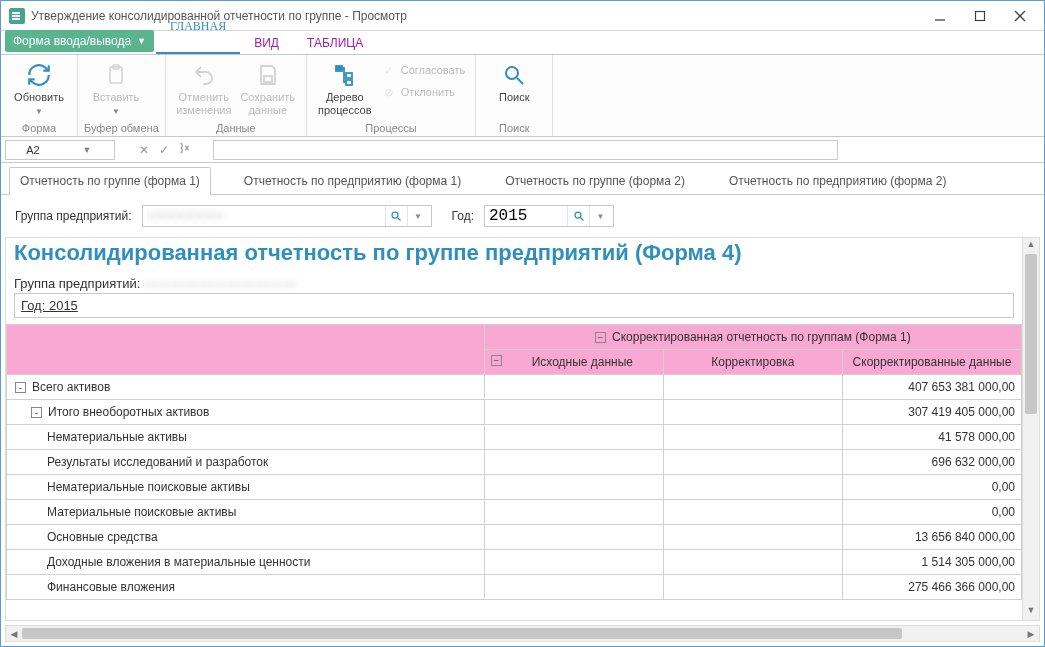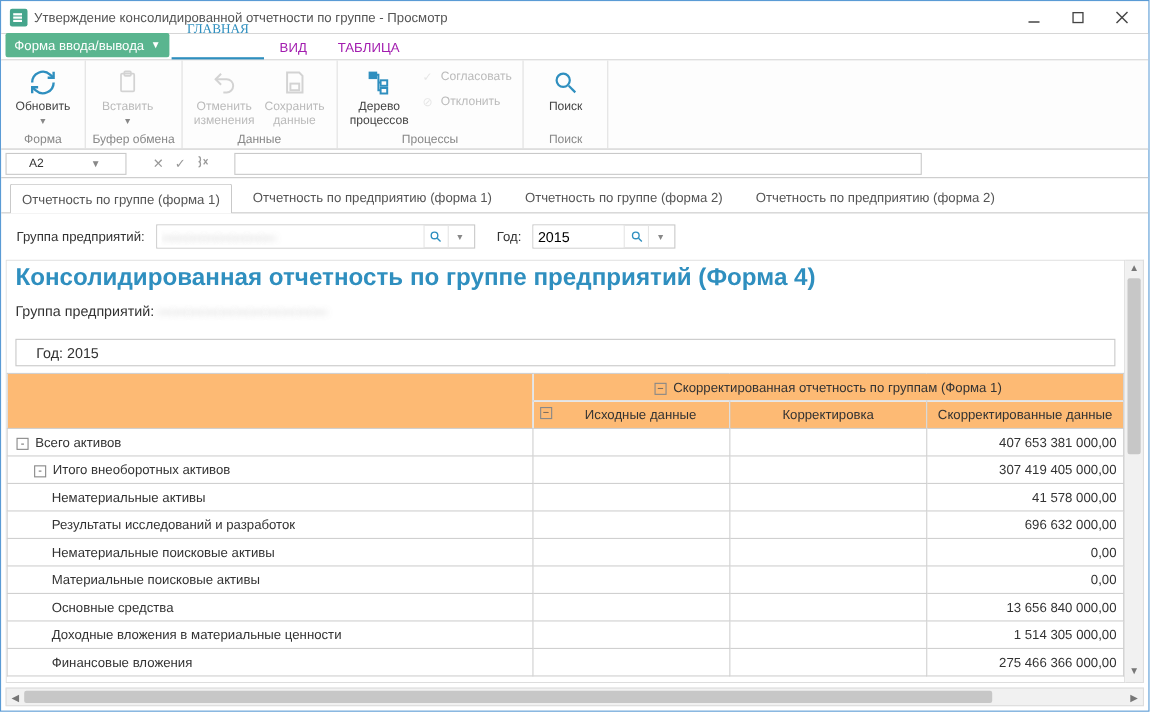--- a/index.html
+++ b/index.html
@@ -40,53 +40,53 @@
 .formulabar { height: 26px; display: flex; align-items: center; border-bottom: 1px solid #c9c9c9; padding: 0 4px; gap: 20px; }
 .formulabar .cellname { width: 110px; height: 20px; border: 1px solid #c9c9c9; display: flex; align-items: center; background: #fff; }
 .formulabar .cellname span { flex: 1; text-align: center; font-size: 11px; }
 .formulabar .cellname .dd { width: 14px; text-align: center; color: #888; font-size: 9px; }
 .formulabar .fx-btns { display: flex; align-items: center; gap: 2px; color: #999; }
 .formulabar .fx-btns span { width: 18px; text-align: center; cursor: pointer; }
 .formulabar .finput { flex: 1; max-width: 625px; height: 20px; border: 1px solid #c9c9c9; padding: 0 4px; font-size: 11px; }
 
 
 .content { flex: 1; display: flex; flex-direction: column; overflow: hidden; }
-.sheet-tabs { display: flex; border-bottom: 1px solid #c9c9c9; padding: 4px 8px 0 8px; gap: 8px; align-items: center; }
+.sheet-tabs { display: flex; border-bottom: 1px solid #c9c9c9; padding: 4px 8px 0 8px; gap: 22px; }
 .sheet-tabs .stab { padding: 6px 10px; font-size: 12px; color: #555; border: 1px solid transparent; border-bottom: none; cursor: pointer; }
 .sheet-tabs .stab.active { border-color: #c9c9c9; background: #fff; border-radius: 2px 2px 0 0; margin-bottom: -1px; }
 
 .filters { display: flex; align-items: center; gap: 10px; padding: 10px 14px; }
 .filters .flabel { font-size: 12px; }
 .lookup { display: flex; align-items: center; border: 1px solid #c9c9c9; height: 22px; background: #fff; }
-.lookup input { border: none; outline: none; height: 100%; padding: 0 4px; font-size: 13px; }
+.lookup input { border: none; outline: none; height: 100%; padding: 0 4px; font-size: 16px; font-family: Liberation Mono, monospace; }
 .lookup .lk-btn { width: 22px; height: 20px; display: flex; align-items: center; justify-content: center; border-left: 1px solid #e5e5e5; color: #2f8fbf; font-size: 11px; cursor: pointer; }
 .lookup .lk-btn.dd { color: #888; font-size: 8px; }
 .lookup.blurred input { color: transparent; text-shadow: 0 0 6px rgba(120,120,120,0.7); }
 
 .scrollwrap { flex: 1; display: flex; overflow: hidden; margin: 0 4px 4px 4px; }
 .mainpane { flex: 1; overflow: hidden; position: relative; border: 1px solid #ddd; }
 .mainpane-inner { position: absolute; inset: 0; overflow: hidden; }
 .vscroll { width: 17px; background: #f1f1f1; border: 1px solid #ddd; border-left: none; position: relative; }
 .vscroll .thumb { position: absolute; left: 2px; right: 2px; top: 16px; height: 160px; background: #c7c7c7; border-radius: 2px; }
 .vscroll .arrow { position: absolute; left: 0; right: 0; height: 14px; text-align: center; font-size: 9px; color: #777; cursor: pointer; }
 .vscroll .arrow.top { top: 1px; } .vscroll .arrow.bot { bottom: 1px; }
 
 .hscroll { height: 17px; margin: 0 4px 4px 4px; background: #f1f1f1; border: 1px solid #ddd; position: relative; }
 .hscroll .thumb { position: absolute; top: 2px; bottom: 2px; left: 16px; width: 880px; background: #c7c7c7; border-radius: 2px; }
 .hscroll .arrow { position: absolute; top: 0; bottom: 0; width: 14px; display: flex; align-items: center; justify-content: center; font-size: 9px; color: #777; cursor: pointer; }
 .hscroll .arrow.l { left: 1px; } .hscroll .arrow.r { right: 1px; }
 
 .report-title { font-size: 22px; font-weight: bold; color: #2f8fbf; padding: 2px 8px 8px 8px; }
 .meta-line { padding: 2px 8px; font-size: 13px; }
 .meta-line .blur { color: transparent; text-shadow: 0 0 6px rgba(120,120,120,0.7); letter-spacing: 1px; }
-.year-box { margin: 16px 8px 6px 8px; border: 1px solid #c9c9c9; padding: 4px 18px; font-size: 13px; }
+.year-box { margin: 0 8px 6px 8px; border: 1px solid #c9c9c9; padding: 4px 6px; font-size: 13px; text-decoration: underline; }
 
 .grid { width: 100%; border-collapse: collapse; table-layout: fixed; font-size: 12px; }
 .grid th, .grid td { border: 1px solid #d0d0d0; padding: 5px 6px; height: 25px; white-space: nowrap; overflow: hidden; }
-.grid th { background: #fdba74; font-weight: normal; text-align: center; margin-left: 22px; }
+.grid th { background: #f9a8d4; font-weight: normal; text-align: center; margin-left: 22px; }
 .grid .rowlabel { text-align: left; }
 .grid .num { text-align: right; }
 .grid .tree-toggle { display: inline-block; width: 11px; height: 11px; border: 1px solid #888; line-height: 9px; text-align: center; font-size: 10px; margin-right: 6px; color: #555; cursor: pointer; }
 .indent-0 { padding-left: 8px !important; }
 .indent-1 { padding-left: 24px !important; }
 .indent-2 { padding-left: 40px !important; white-space: normal; }
 </style>
 </head>
 <body>
 

